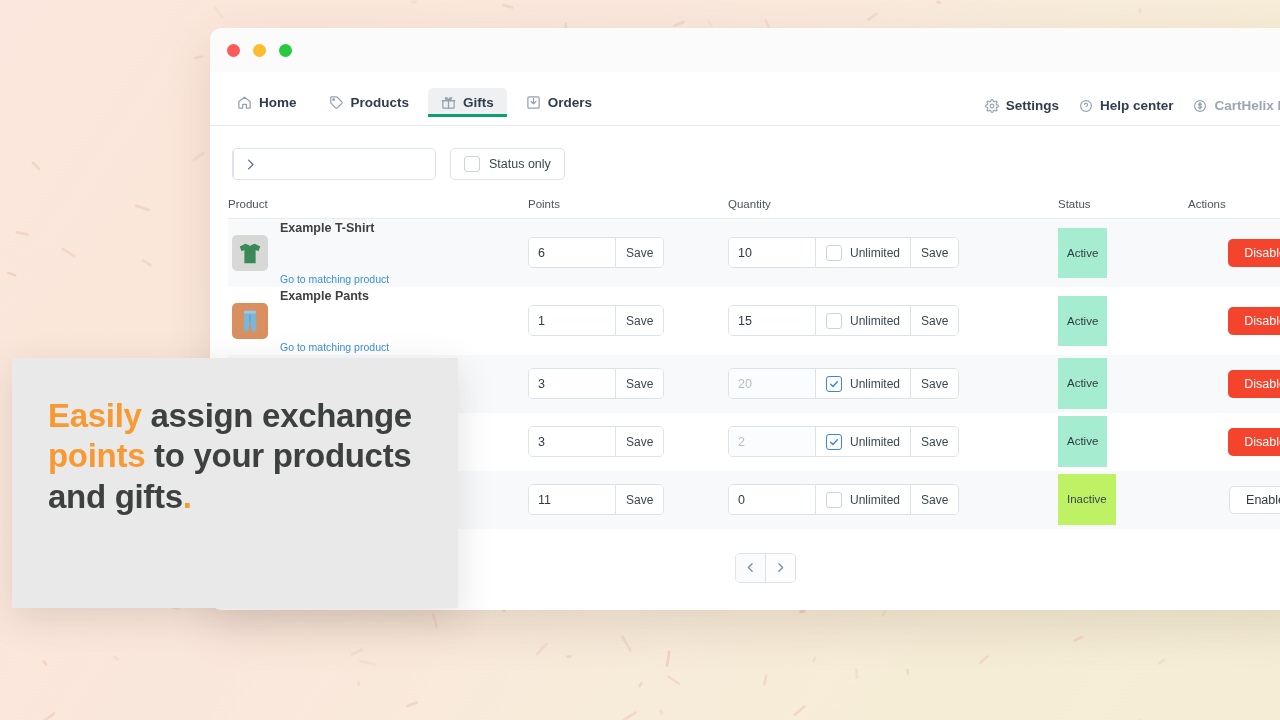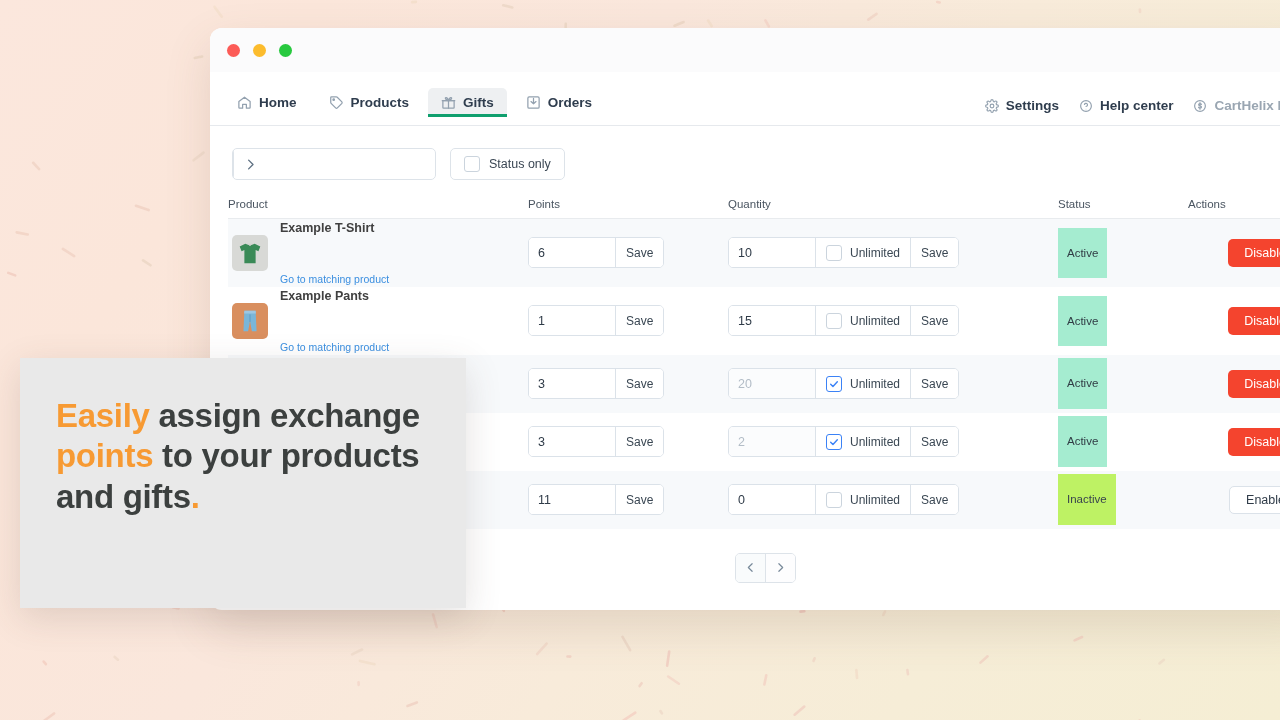--- a/index.html
+++ b/index.html
@@ -320,21 +320,21 @@
     justify-content: center;
     color: #7a8b9b;
     cursor: pointer;
     background: #f9fbfc;
   }
   .pager div + div { border-left: 1px solid #dde3e9; background: #fdfdfe; }
 
   
   .promo {
     position: absolute;
-    left: 20px;
+    left: 12px;
     top: 358px;
     width: 446px;
     height: 250px;
     background: #e9e9e9;
     box-shadow: 0 10px 34px rgba(90, 70, 60, 0.16);
   }
   .promo-text {
     position: absolute;
     left: 36px;
     top: 38px;

